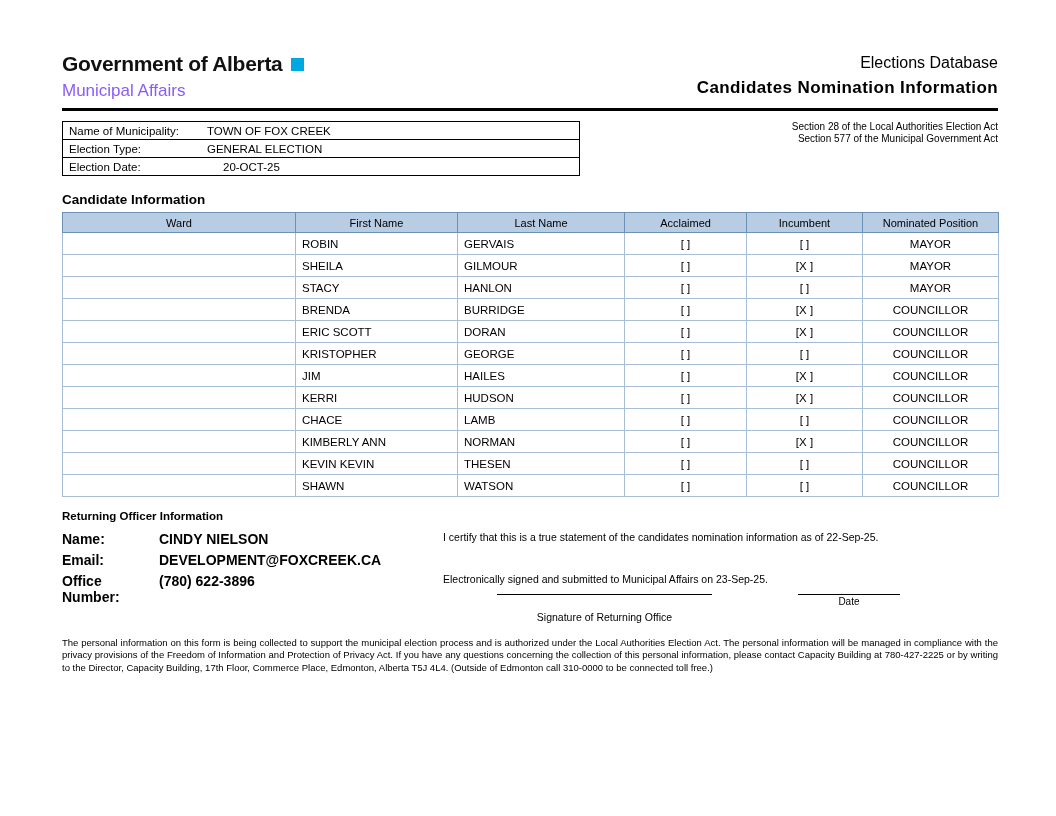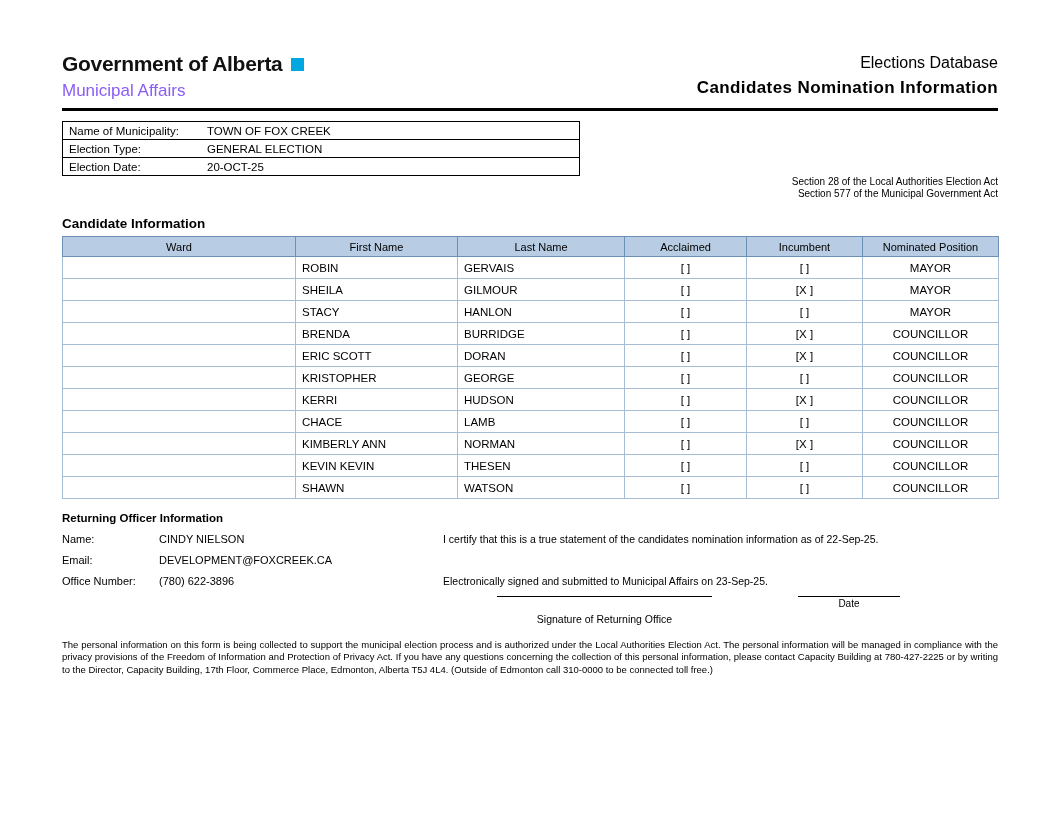--- a/index.html
+++ b/index.html
@@ -11,24 +11,24 @@
   
   .hdr{display:flex;justify-content:space-between;align-items:flex-start;}
   .logo-title{font-size:21px;font-weight:bold;letter-spacing:-0.3px;line-height:24px;color:#111;}
   .logo-square{display:inline-block;width:13px;height:13px;background:#00a7e1;margin-left:9px;}
   .logo-subtitle{font-size:17px;color:#8b5cf6;margin-top:5px;line-height:20px;}
   .hdr-right{text-align:right;}
   .doc-type{font-size:16px;line-height:21px;}
   .doc-title{font-size:17px;font-weight:bold;letter-spacing:0.4px;margin-top:4px;line-height:21px;}
   .rule{border-bottom:3px solid #000;margin-top:7px;}
   
-  .info-row{display:flex;justify-content:space-between;margin-top:10px;flex-direction:column;}
+  .info-row{display:flex;justify-content:space-between;margin-top:10px;}
   .muni-box{width:518px;border:1px solid #000;box-sizing:border-box;}
   .muni-row{display:flex;align-items:center;height:17px;border-bottom:1px solid #000;font-size:11.5px;padding-left:6px;}
-  .muni-row:last-child{border-bottom:none;}
+  .muni-row:last-child{border-bottom:none;gap:16px;}
   .muni-label{width:138px;}
   .muni-value{flex:1;}
   .legal{ text-align:right;font-size:10px;line-height:12px;}
   
   .section-heading{font-size:13.5px;font-weight:bold;margin-top:16px;}
   table.cand{border-collapse:collapse;width:936px;margin-top:5px;table-layout:fixed;}
   table.cand th{
     background:#b8cce4;border:1px solid #6b91b4;font-weight:normal;
     font-size:11px;height:19px;text-align:center;padding:0;
   }
@@ -36,21 +36,21 @@
     border:1px solid #a5bed6;font-size:11.5px;height:21px;padding:0 6px;
     overflow:hidden;white-space:nowrap;
   }
   td.td-name{text-align:left;padding-left:8px;}
   td.td-check{text-align:center;white-space:pre;}
   td.td-center{text-align:center;}
   
   .ro-heading{font-size:11.5px;font-weight:bold;margin-top:13px;}
   .ro-flex{display:flex;margin-top:9px;}
   .ro-left{width:381px;}
-  .ro-field{display:flex;height:21px;align-items:flex-start;font-size:11px;}
+  .ro-field{display:flex;height:21px;align-items:flex-start;font-size:14px;font-weight:bold;}
   .ro-label{width:97px;}
   .ro-right{width:457px;position:relative;}
   .cert-text{font-size:10.5px;line-height:13px;}
   .signed-text{font-size:10.5px;margin-top:29px;}
   .sig-row{display:flex;margin-top:9px;}
   .sig-block{width:240px;border-top:1px solid #000;text-align:center;font-size:10.5px;padding-top:16px;margin-left:54px;}
   .date-block{width:114px;border-top:1px solid #000;text-align:center;font-size:10px;padding-top:1px;margin-left:86px;}
   
   .fine-print{margin-top:14px;font-size:9.5px;line-height:12.4px;text-align:justify;}
 </style>
@@ -158,20 +158,28 @@
         <tr>
           <td class="td-name"></td>
           <td class="td-name">KRISTOPHER</td>
           <td class="td-name">GEORGE</td>
           <td class="td-check">[    ]</td>
           <td class="td-check">[    ]</td>
           <td class="td-center">COUNCILLOR</td>
         </tr>
         <tr>
           <td class="td-name"></td>
+          <td class="td-name">JIM</td>
+          <td class="td-name">HAILES</td>
+          <td class="td-check">[    ]</td>
+          <td class="td-check">[X ]</td>
+          <td class="td-center">COUNCILLOR</td>
+        </tr>
+        <tr>
+          <td class="td-name"></td>
           <td class="td-name">KERRI</td>
           <td class="td-name">HUDSON</td>
           <td class="td-check">[    ]</td>
           <td class="td-check">[X ]</td>
           <td class="td-center">COUNCILLOR</td>
         </tr>
         <tr>
           <td class="td-name"></td>
           <td class="td-name">CHACE</td>
           <td class="td-name">LAMB</td>

